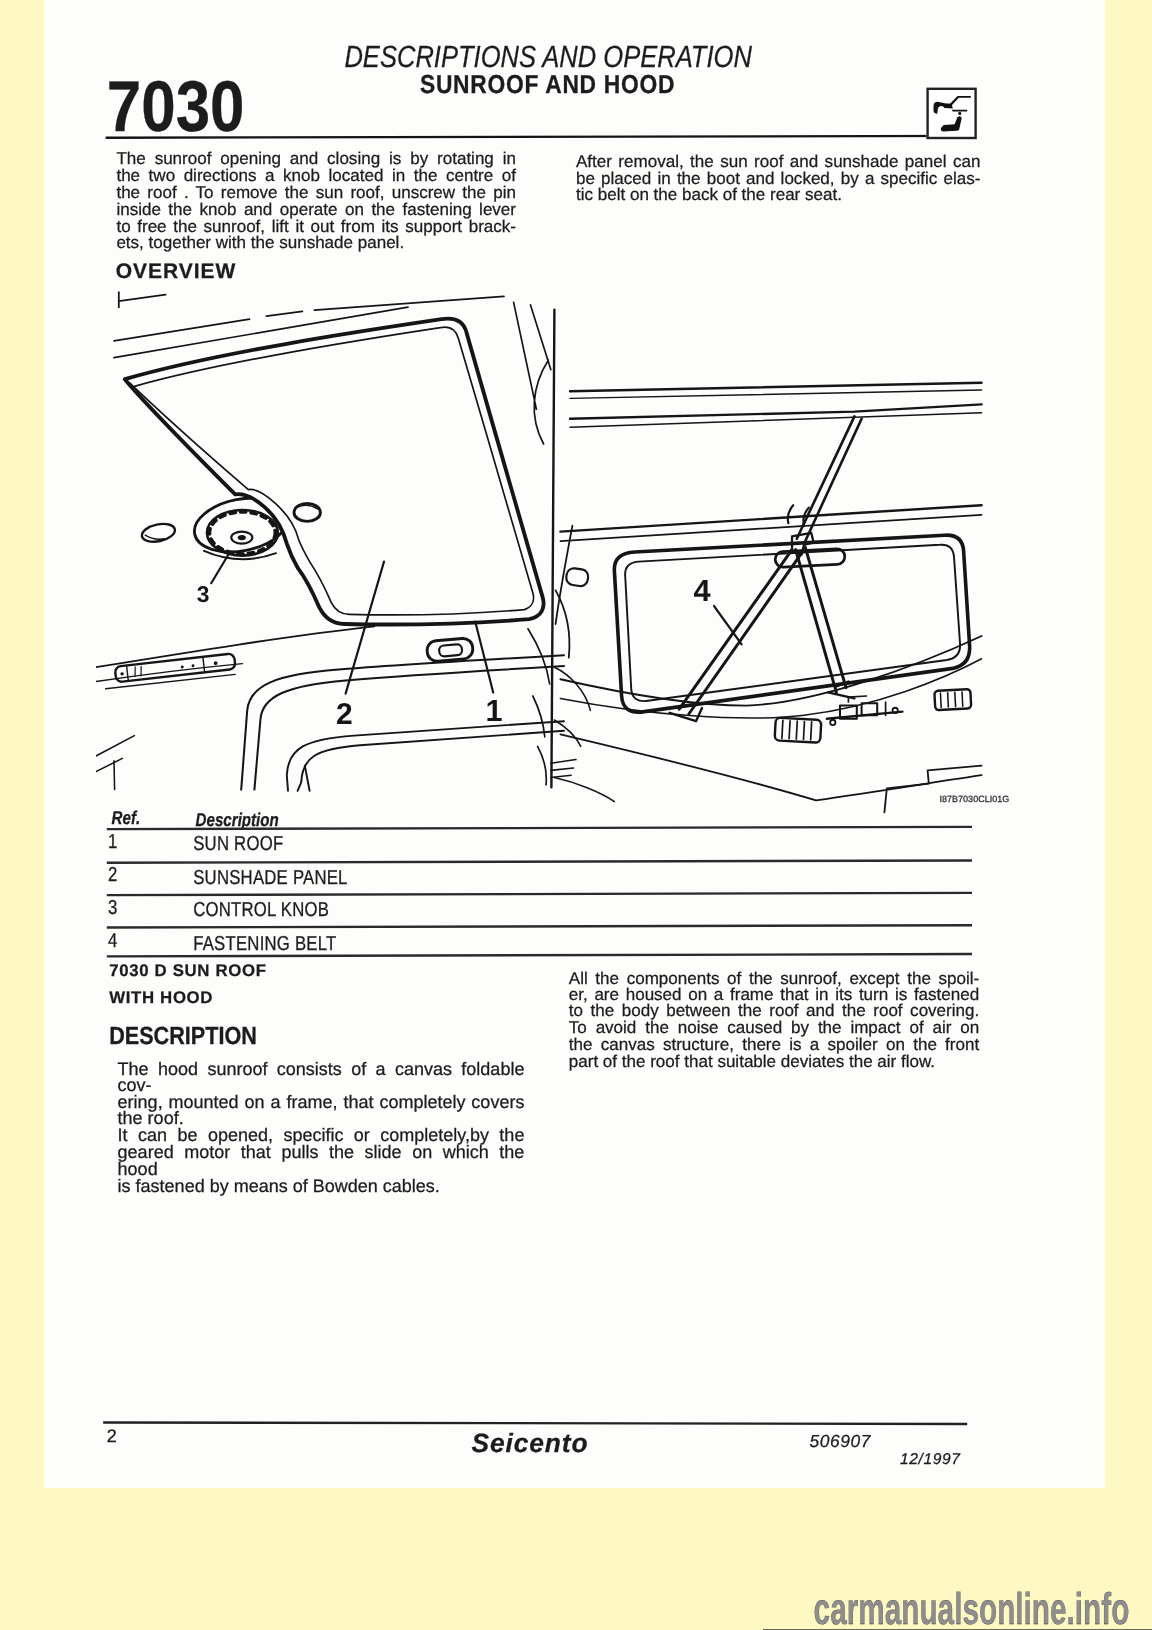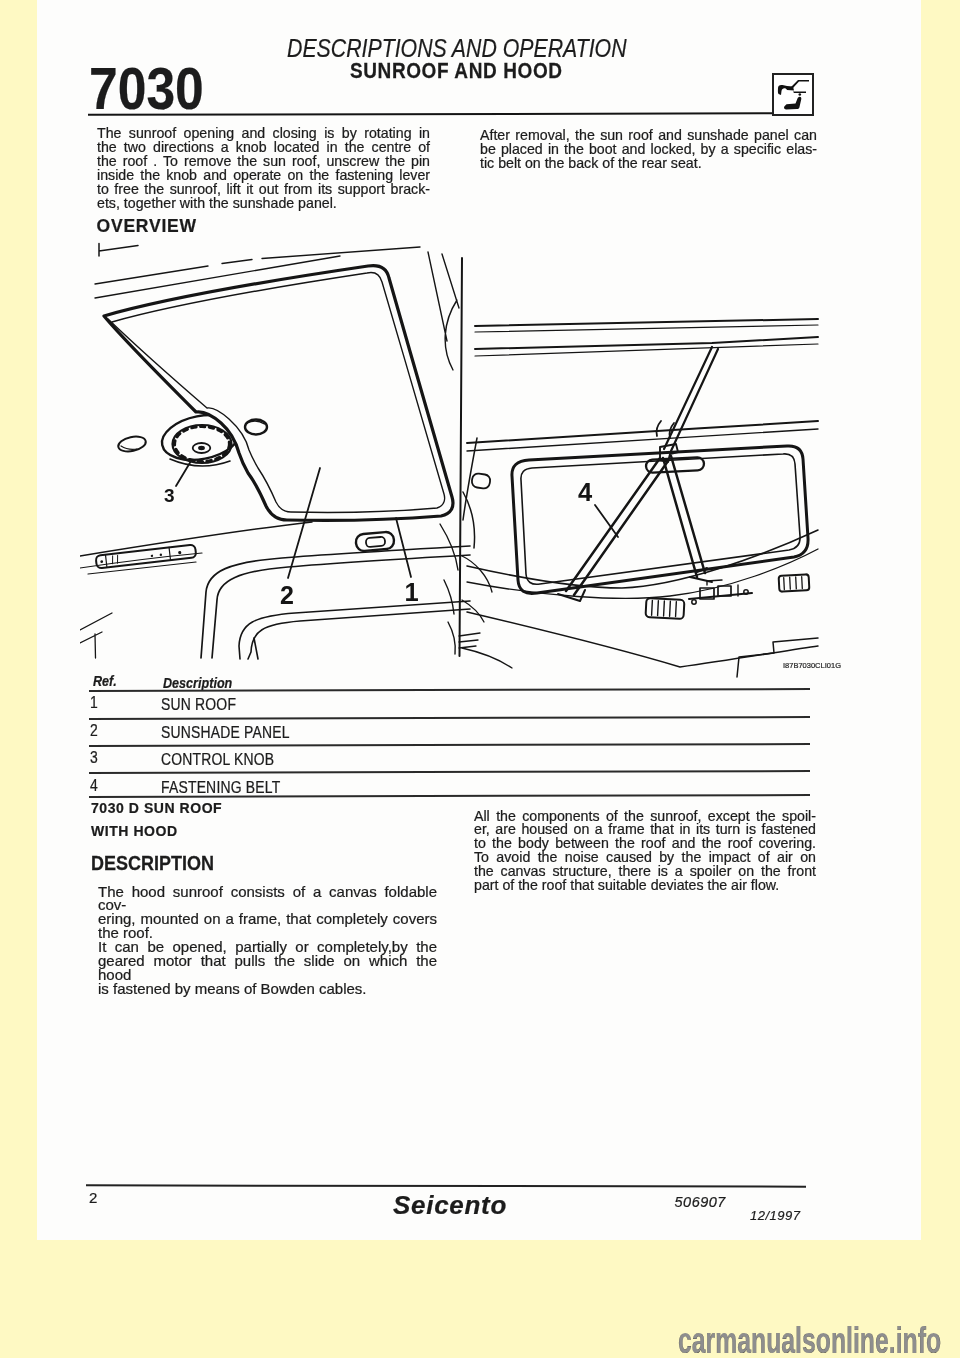--- a/index.html
+++ b/index.html
@@ -217,37 +217,37 @@
 <div class="abs" style="left:89px;top:795px;width:721px;height:1.9px;background:#2a2a2a;transform:rotate(-0.15deg);"></div>
 
 <div class="abs b" style="left:91px;top:797px;font-size:14px;line-height:23.2px;letter-spacing:0.55px;">7030 D SUN ROOF<br>WITH HOOD</div>
 
 <div class="abs b" style="left:91px;top:852.5px;font-size:18px;line-height:1;transform:scaleY(1.15);transform-origin:0 0;">DESCRIPTION</div>
 
 <div class="abs" style="left:98px;top:884.5px;width:339px;font-size:15px;line-height:13.9px;">
 <div class="jl">The hood sunroof consists of a canvas foldable cov-</div>
 <div class="jl">ering, mounted on a frame, that completely covers</div>
 <div>the roof.</div>
-<div class="jl">It can be opened, partially or completely,by the</div>
+<div class="jl">It can be opened, specific or completely,by the</div>
 <div class="jl">geared motor that pulls the slide on which the hood</div>
 <div>is fastened by means of Bowden cables.</div>
 </div>
 
 <div class="abs" style="left:474px;top:809.5px;width:342px;font-size:14.2px;line-height:13.9px;">
 <div class="jl">All the components of the sunroof, except the spoil-</div>
 <div class="jl">er, are housed on a frame that in its turn is fastened</div>
 <div class="jl">to the body between the roof and the roof covering.</div>
 <div class="jl">To avoid the noise caused by the impact of air on</div>
 <div class="jl">the canvas structure, there is a spoiler on the front</div>
 <div>part of the roof that suitable deviates the air flow.</div>
 </div>
 
 <div class="abs" style="left:86px;top:1185.3px;width:720px;height:2.4px;background:#222;transform:rotate(0.1deg);"></div>
 
 <div class="abs" style="left:89px;top:1189.8px;font-size:15px;line-height:1;">2</div>
 
-<div class="abs b i" style="left:393px;top:1192.4px;font-size:26px;line-height:1;letter-spacing:0.7px;">Seicento</div>
+<div class="abs b i" style="left:393px;top:1192.4px;font-size:22px;line-height:1;letter-spacing:0.7px;">Seicento</div>
 
 <div class="abs i" style="left:674.5px;top:1195.2px;font-size:14.5px;line-height:1;letter-spacing:0.5px;">506907</div>
 <div class="abs i" style="left:750px;top:1209px;font-size:13px;line-height:1;letter-spacing:0.5px;">12/1997</div>
 
 <div class="abs b" style="left:678px;top:1322px;font-size:37px;line-height:1;color:#8e8e8e;transform:scaleX(0.67);transform-origin:0 0;">carmanualsonline.info</div>
 </div>
 
 </body></html>

